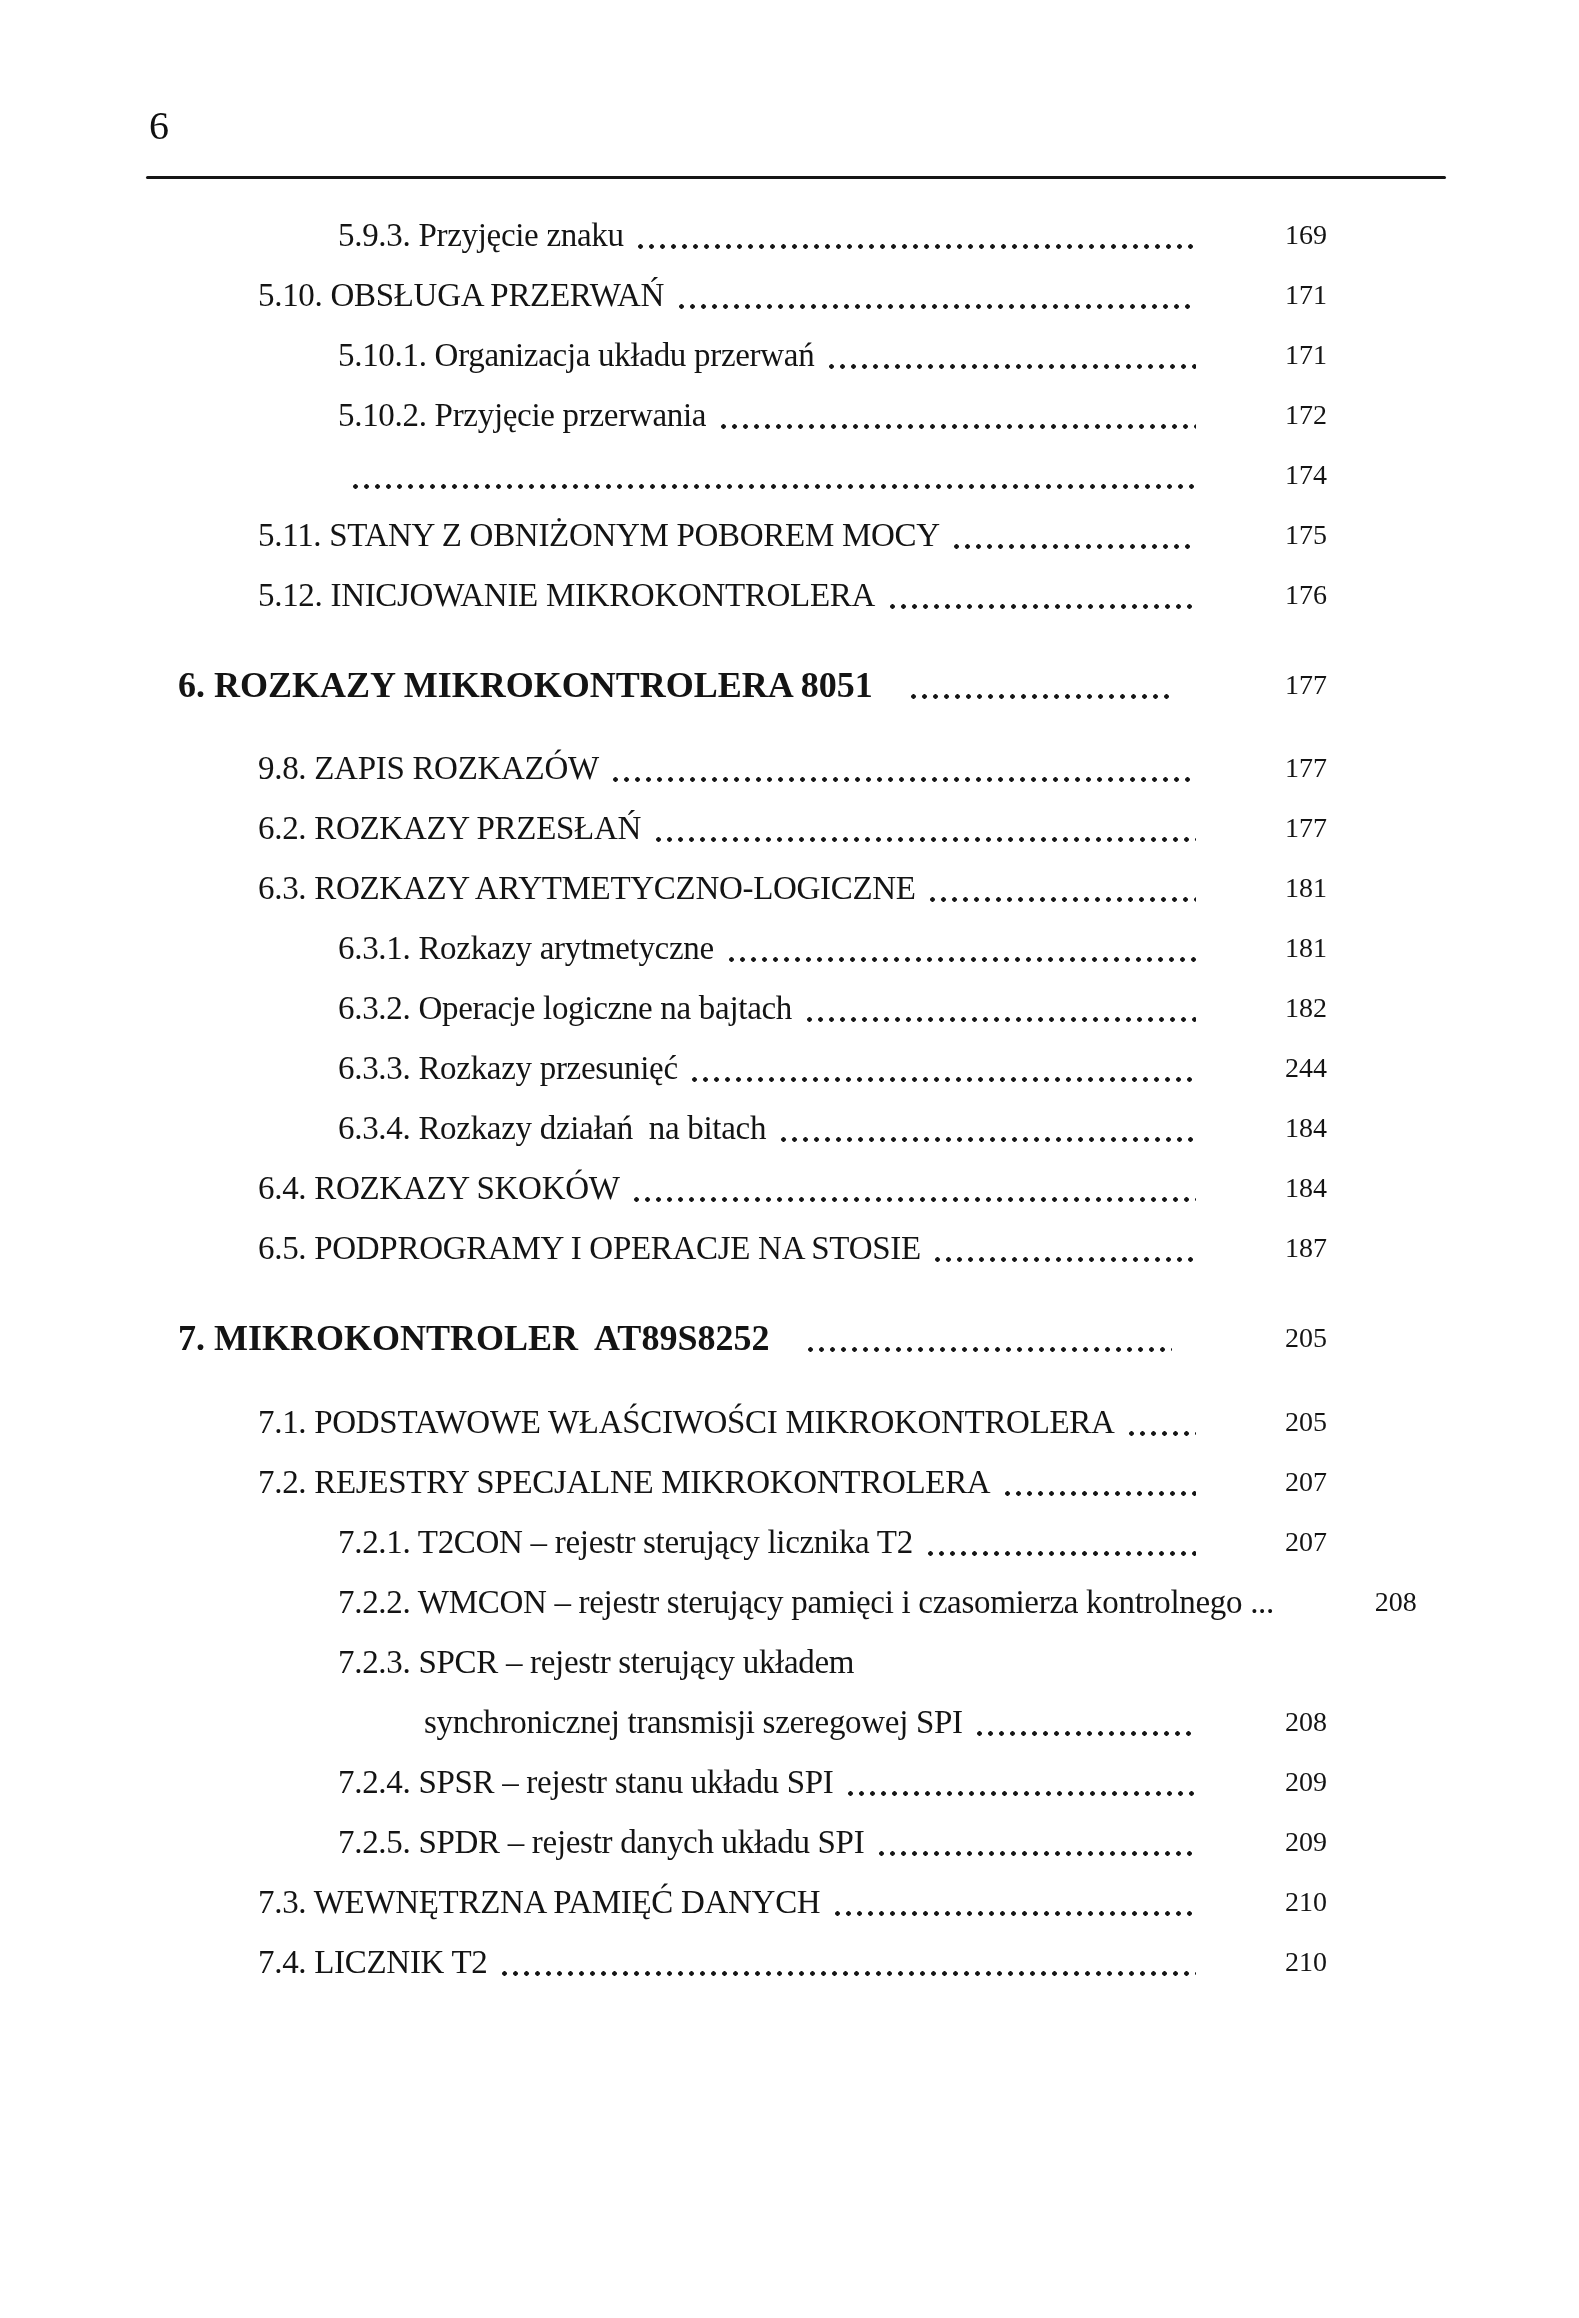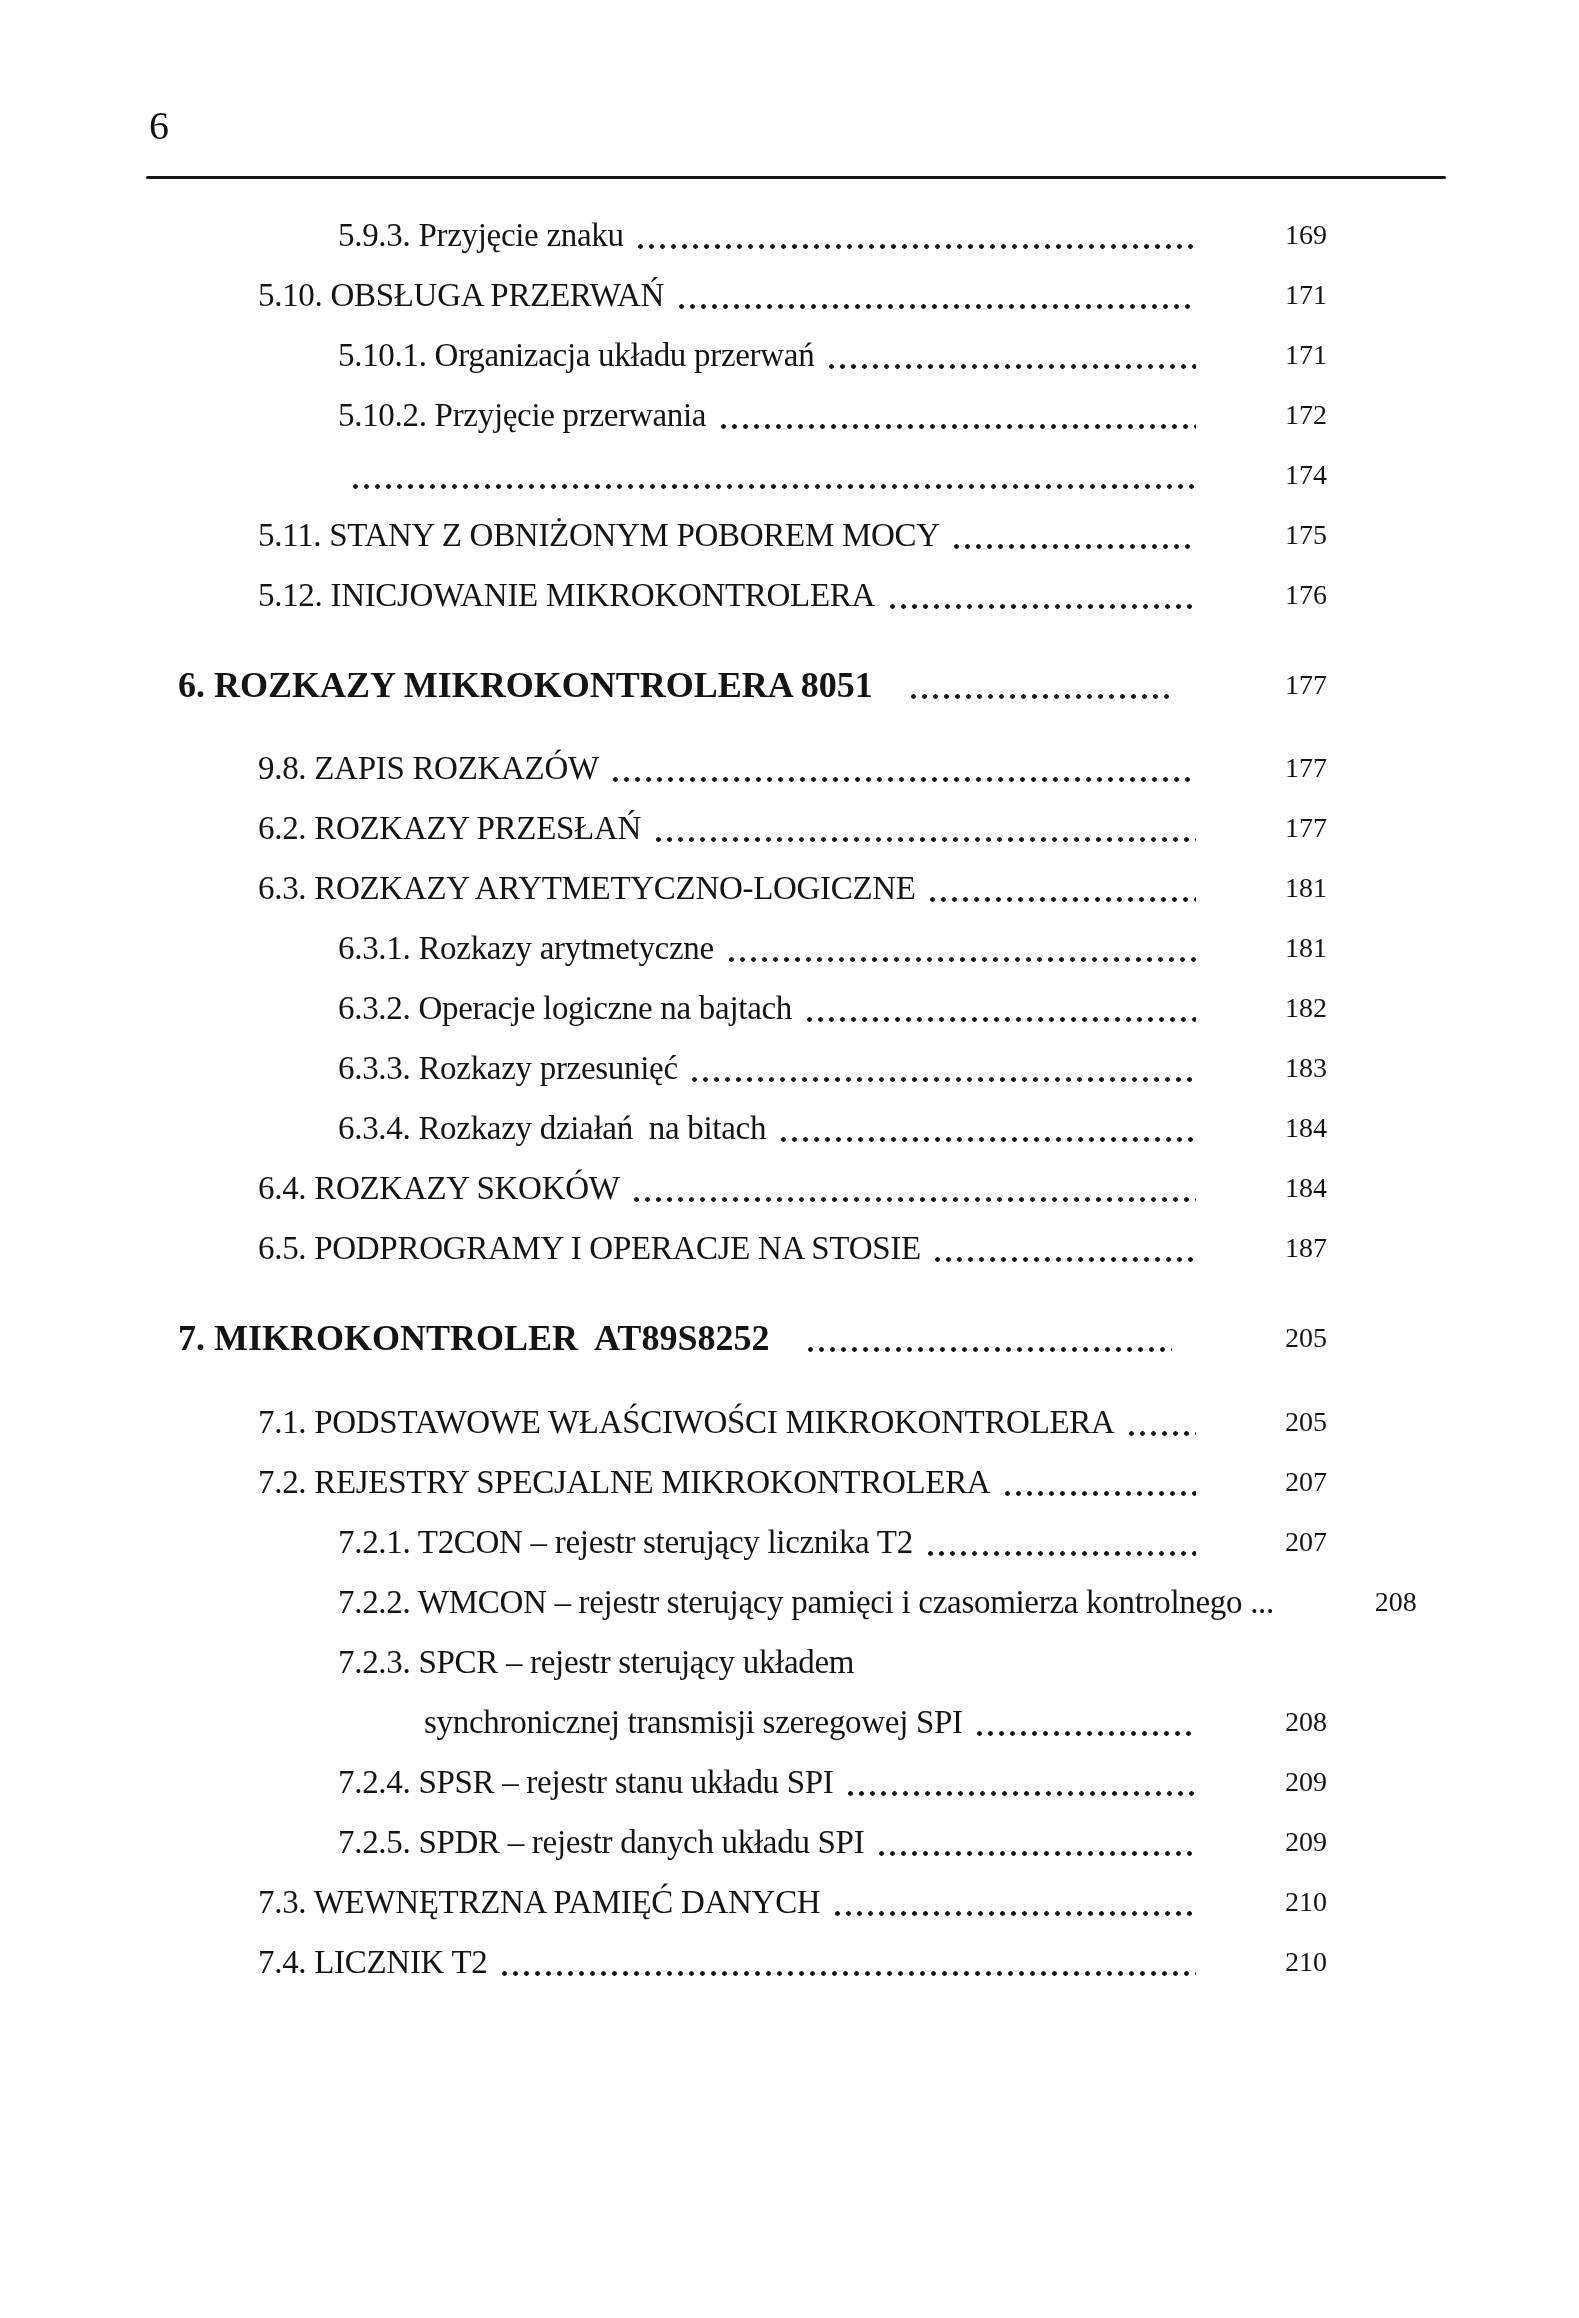--- a/index.html
+++ b/index.html
@@ -139,21 +139,21 @@
     <span class="pagenum">181</span>
   </div>
     <div class="toc-row lvl3">
     <span class="label">6.3.2. Operacje logiczne na bajtach</span>
     <span class="leader"></span>
     <span class="pagenum">182</span>
   </div>
     <div class="toc-row lvl3">
     <span class="label">6.3.3. Rozkazy przesunięć</span>
     <span class="leader"></span>
-    <span class="pagenum">183</span>
+    <span class="pagenum">244</span>
   </div>
     <div class="toc-row lvl3">
     <span class="label">6.3.4. Rozkazy działań  na bitach</span>
     <span class="leader"></span>
     <span class="pagenum">184</span>
   </div>
     <div class="toc-row lvl2">
     <span class="label">6.4. ROZKAZY SKOKÓW</span>
     <span class="leader"></span>
     <span class="pagenum">184</span>

